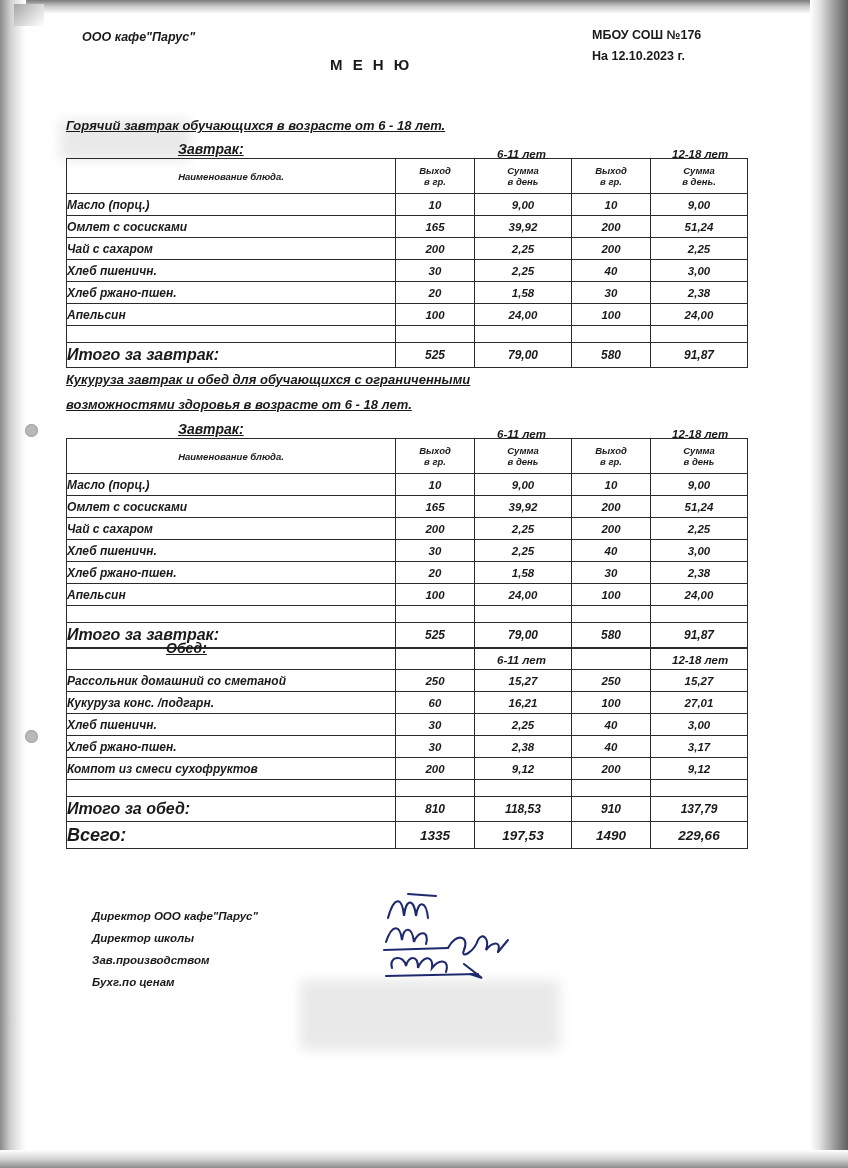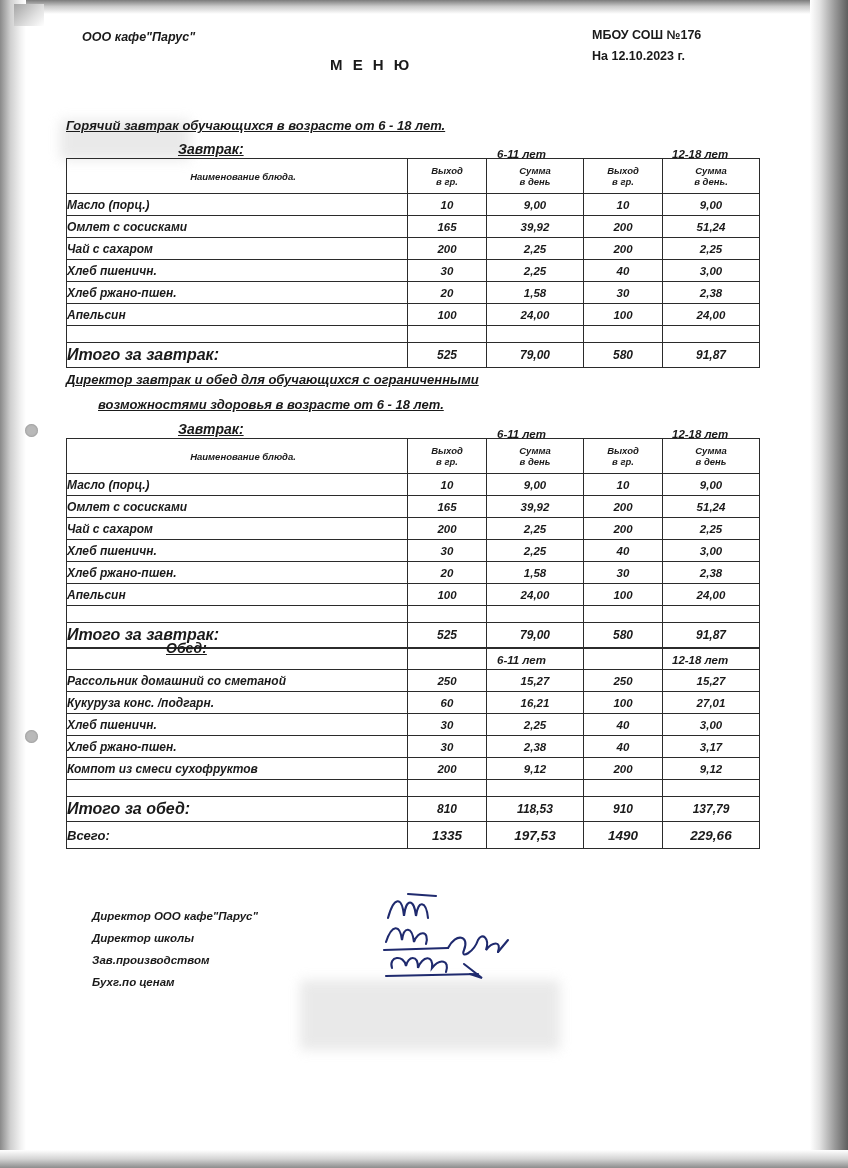--- a/index.html
+++ b/index.html
@@ -148,36 +148,36 @@
     height: 34px;
     font-size: 9.5px;
     font-weight: bold;
     text-align: center;
     vertical-align: middle;
     line-height: 11px;
   }
   tr.head td.name {
     font-size: 9.5px;
     text-align: center;
-    padding-left: 12px;
+    padding-left: 0;
     font-weight: bold;
   }
   tr.spacer td { height: 16px; }
   tr.total td {
     height: 24px;
     font-size: 12px;
     font-weight: bold;
   }
   tr.total td.name { font-size: 16px; }
   tr.grand td {
     height: 26px;
     font-size: 13.5px;
     font-weight: bold;
   }
-  tr.grand td.name { font-size: 13px; }
+  tr.grand td.name { font-size: 18px; }
   tr.sub-head td {
     height: 20px;
     border-top: 2px solid #2b2b2b;
   }
   .sign-block {
     position: absolute;
     left: 92px; top: 905px;
     font-size: 11.5px;
     font-weight: bold;
     font-style: italic;
@@ -277,22 +277,22 @@
       <tr class="total">
             <td class="name">Итого за завтрак:</td>
             <td class="num">525</td>
             <td class="sum">79,00</td>
             <td class="num">580</td>
             <td class="sum">91,87</td>
           </tr>
     </tbody>
       </table>
 
-    <div class="sec-title" style="left:66px; top:372px;">Директор завтрак и обед для обучающихся с ограниченными</div>
-    <div class="sec-title" style="left:66px; top:397px;margin-left:32px;">возможностями здоровья в возрасте от 6 - 18 лет.</div>
+    <div class="sec-title" style="left:66px; top:372px;">Кукуруза завтрак и обед для обучающихся с ограниченными</div>
+    <div class="sec-title" style="left:66px; top:397px;">возможностями здоровья в возрасте от 6 - 18 лет.</div>
 
     <div class="meal-label" style="left:178px; top:421px;">Завтрак:</div>
     <div class="age-label" style="left:497px; top:428px;">6-11 лет</div>
     <div class="age-label" style="left:672px; top:428px;">12-18 лет</div>
 
     <table class="menu" style="left:66px; top:438px; width:676px;">
       <tbody>
           <tr class="head">
         <td class="name">Наименование блюда.</td>
         <td class="num">Выход<br>в гр.</td>

